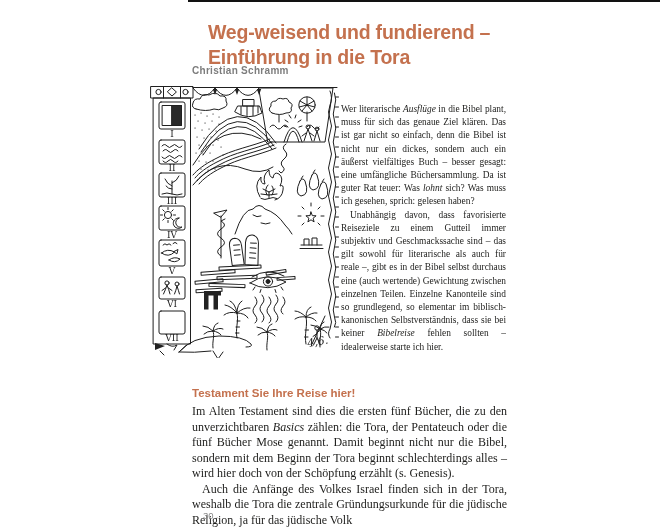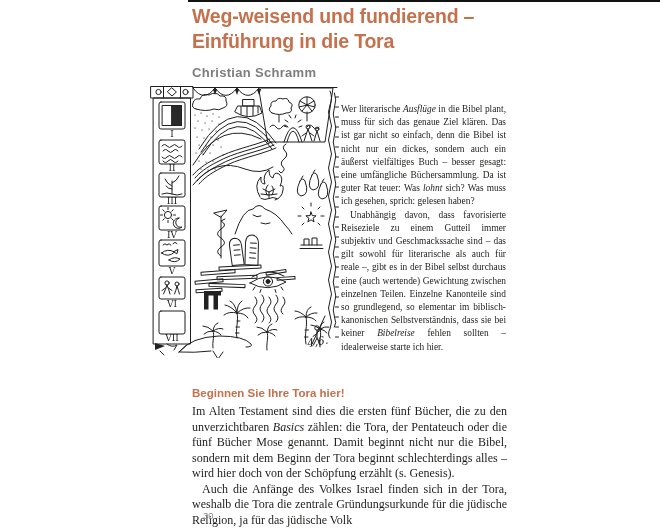--- a/index.html
+++ b/index.html
@@ -1,24 +1,24 @@
 <!DOCTYPE html>
 <html><head>
 <meta charset="utf-8">
 <style>
   html,body{margin:0;padding:0;background:#ffffff;}
   .page{position:relative;width:660px;height:528px;background:#ffffff;overflow:hidden;
         font-family:"Liberation Serif",serif;color:#1d1d1b;}
   .top-rule{position:absolute;left:188px;top:0;width:472px;height:2px;background:#121212;}
-  .title{position:absolute;left:192px;top:4px;margin:0;width:450px;
+  .title{position:absolute;left:192px;top:4px;margin:16px;width:450px;
          font-family:"Liberation Sans",sans-serif;font-weight:bold;
          font-size:19.5px;line-height:24.5px;color:#c4714e;letter-spacing:-0.2px;}
   .title span{display:block;}
   .author{position:absolute;left:192px;top:65px;
-          font-family:"Liberation Sans",sans-serif;font-size:13px;font-weight:bold;
+          font-family:"Liberation Sans",sans-serif;font-size:10px;font-weight:bold;
           color:#7d7d7d;letter-spacing:0.3px;}
   .illustration{position:absolute;left:149px;top:85px;width:190px;height:273px;margin:0;}
   .col-right{position:absolute;left:341px;top:87px;width:165px;
              font-size:9.4px;line-height:13.2px;text-align:justify;margin-top:16px;}
   .col-right p{margin:0;}
   .indent{text-indent:9px;}
   .section{position:absolute;left:192px;top:387px;width:315px;}
   .section-heading{margin:0 0 5px 0;font-family:"Liberation Sans",sans-serif;
                    font-size:11.5px;font-weight:bold;color:#c4714e;}
   .section p{margin:0;font-size:12px;line-height:15.5px;text-align:justify;}
@@ -243,20 +243,20 @@
       </g>
     </svg>
   </figure>
 
   <div class="col-right">
     <p><span>Wer literarische </span><em>Ausflüge</em><span> in die Bibel plant, muss für sich das genaue Ziel klären. Das ist gar nicht so einfach, denn die Bibel ist nicht nur ein dickes, sondern auch ein äußerst vielfältiges Buch – besser gesagt: eine umfängliche Büchersammlung. Da ist guter Rat teuer: Was </span><em>lohnt</em><span> sich? Was muss ich gesehen, sprich: gelesen haben?</span></p>
     <p class="indent"><span>Unabhängig davon, dass favorisierte Reiseziele zu einem Gutteil immer subjektiv und Geschmackssache sind – das gilt sowohl für literarische als auch für reale –, gibt es in der Bibel selbst durchaus eine (auch wertende) Gewichtung zwischen einzelnen Teilen. Einzelne Kanonteile sind so grundlegend, so elementar im biblisch-kanonischen Selbstverständnis, dass sie bei keiner </span><em>Bibelreise</em><span> fehlen sollten – idealerweise starte ich hier.</span></p>
   </div>
 
   <div class="section">
-    <h2 class="section-heading">Beginnen Sie Ihre Tora hier!</h2>
+    <h2 class="section-heading">Testament Sie Ihre Reise hier!</h2>
     <p><span>Im Alten Testament sind dies die ersten fünf Bücher, die zu den unverzichtbaren </span><em>Basics</em><span> zählen: die Tora, der Pentateuch oder die fünf Bücher Mose genannt. Damit beginnt nicht nur die Bibel, sondern mit dem Beginn der Tora beginnt schlechterdings alles – wird hier doch von der Schöpfung erzählt (s. Genesis).</span></p>
     <p class="indent2">Auch die Anfänge des Volkes Israel finden sich in der Tora, weshalb die Tora die zentrale Gründungsurkunde für die jüdische Religion, ja für das jüdische Volk</p>
   </div>
 
   <div class="pagenum">30</div>
 
 </div>
 
 </body></html>

